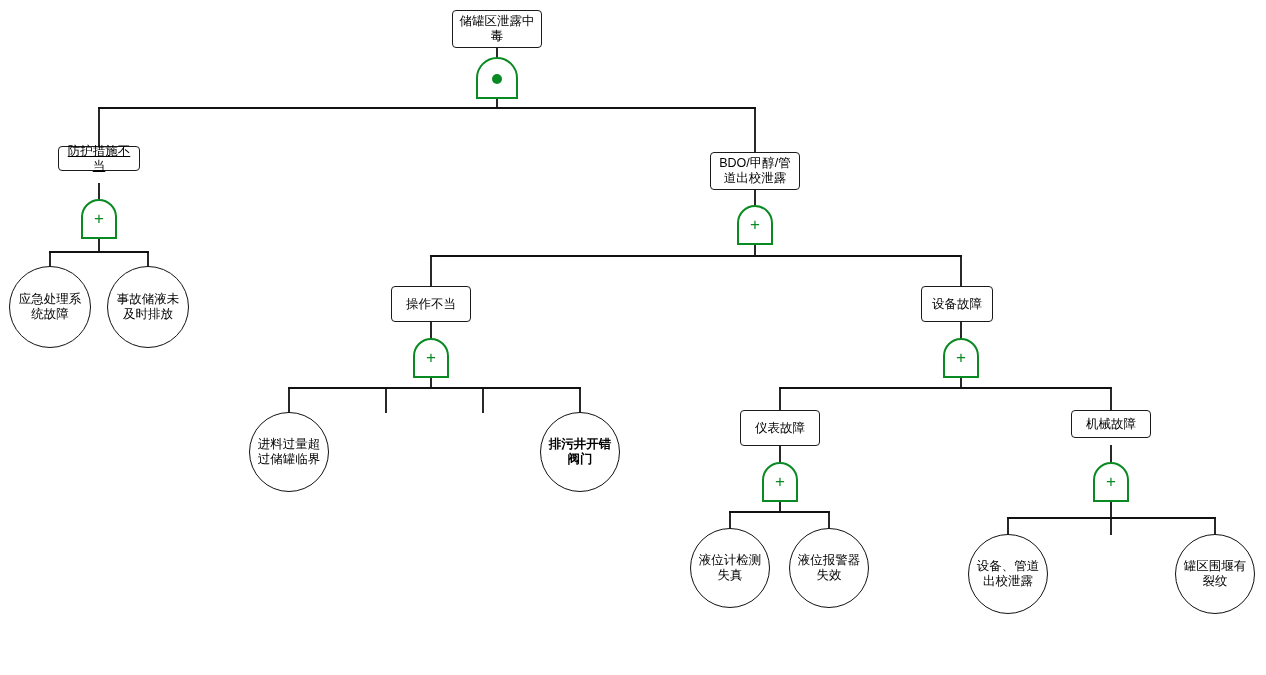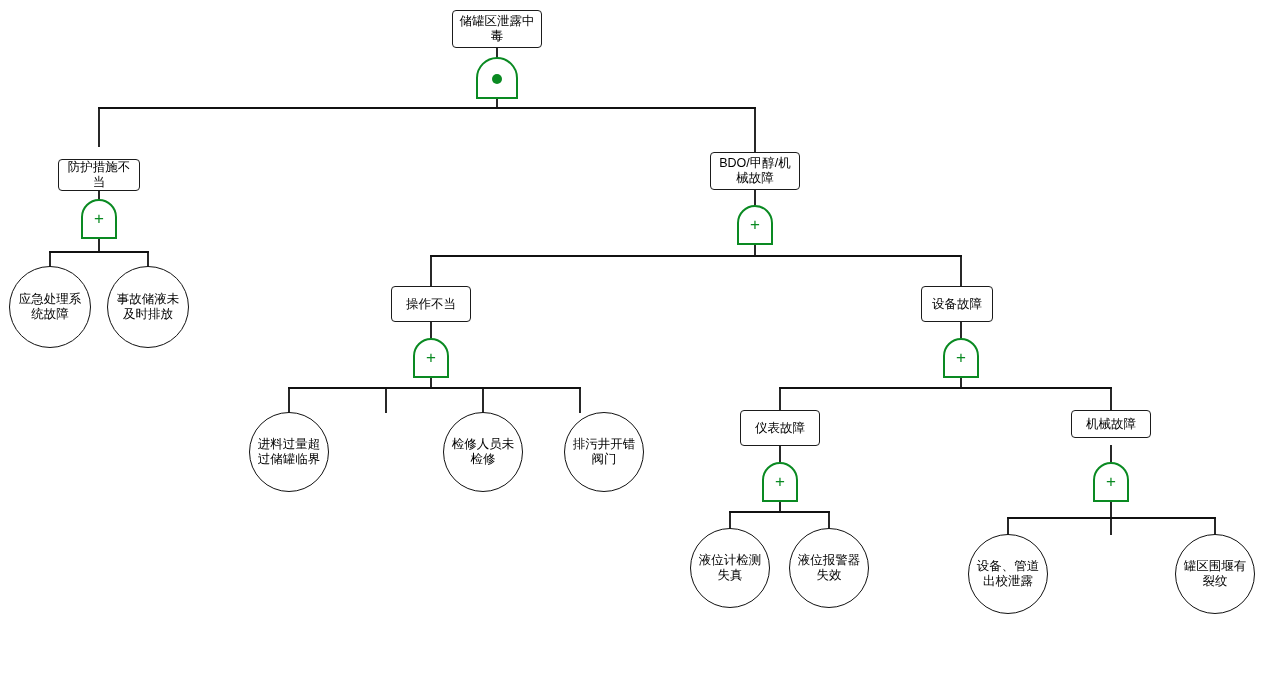--- a/index.html
+++ b/index.html
@@ -103,32 +103,32 @@
   <div class="node box" style="left:452px;top:10px;width:90px;height:38px;">
     <span class="label">储罐区泄露中毒</span>
   </div>
   <div class="gate" style="left:473px;top:58px;">
     <svg width="48" height="42" viewBox="0 0 48 42">
       <path d="M4 40 L4 20 A20 20 0 0 1 44 20 L44 40 Z" fill="#ffffff" stroke="#0a8a22" stroke-width="2"></path>
       <circle cx="24" cy="21" r="5" fill="#0a8a22"></circle>
     </svg>
   </div>
 
-  <div class="node box" style="left:58px;top:159px;width:82px;height:32px;">
+  <div class="node box" style="left:58px;top:146px;width:82px;height:25px;text-decoration:underline;">
     <span class="label">防护措施不当</span>
   </div>
   <div class="gate" style="left:79px;top:198px;">
     <svg width="40" height="42" viewBox="0 0 40 42">
       <path d="M3 40 L3 19 A17 17 0 0 1 37 19 L37 40 Z" fill="#ffffff" stroke="#0a8a22" stroke-width="2"></path>
       <text x="20" y="26" text-anchor="middle" font-size="17" fill="#0a8a22" font-family="Liberation Sans, sans-serif">+</text>
     </svg>
   </div>
 
   <div class="node box" style="left:710px;top:152px;width:90px;height:38px;">
-    <span class="label">BDO/甲醇/机械故障</span>
+    <span class="label">BDO/甲醇/管道出校泄露</span>
   </div>
   <div class="gate" style="left:735px;top:204px;">
     <svg width="40" height="42" viewBox="0 0 40 42">
       <path d="M3 40 L3 19 A17 17 0 0 1 37 19 L37 40 Z" fill="#ffffff" stroke="#0a8a22" stroke-width="2"></path>
       <text x="20" y="26" text-anchor="middle" font-size="17" fill="#0a8a22" font-family="Liberation Sans, sans-serif">+</text>
     </svg>
   </div>
 
   <div class="node leaf" style="left:9px;top:266px;width:82px;height:82px;text-align:center;">
     <span class="label">应急处理系统故障</span>
@@ -153,24 +153,21 @@
   <div class="gate" style="left:941px;top:337px;">
     <svg width="40" height="42" viewBox="0 0 40 42">
       <path d="M3 40 L3 19 A17 17 0 0 1 37 19 L37 40 Z" fill="#ffffff" stroke="#0a8a22" stroke-width="2"></path>
       <text x="20" y="26" text-anchor="middle" font-size="17" fill="#0a8a22" font-family="Liberation Sans, sans-serif">+</text>
     </svg>
   </div>
 
   <div class="node leaf" style="left:249px;top:412px;width:80px;height:80px;">
     <span class="label">进料过量超过储罐临界</span>
   </div>
-  <div class="node leaf" style="left:443px;top:412px;width:80px;height:80px;">
-    <span class="label">检修人员未检修</span>
-  </div>
-  <div class="node leaf" style="left:564px;top:412px;width:80px;height:80px;">
+  <div class="node leaf" style="left:540px;top:412px;width:80px;height:80px;font-weight:bold;">
     <span class="label">排污井开错阀门</span>
   </div>
 
   <div class="node box" style="left:740px;top:410px;width:80px;height:36px;">
     <span class="label">仪表故障</span>
   </div>
   <div class="gate" style="left:760px;top:461px;">
     <svg width="40" height="42" viewBox="0 0 40 42">
       <path d="M3 40 L3 19 A17 17 0 0 1 37 19 L37 40 Z" fill="#ffffff" stroke="#0a8a22" stroke-width="2"></path>
       <text x="20" y="26" text-anchor="middle" font-size="17" fill="#0a8a22" font-family="Liberation Sans, sans-serif">+</text>

